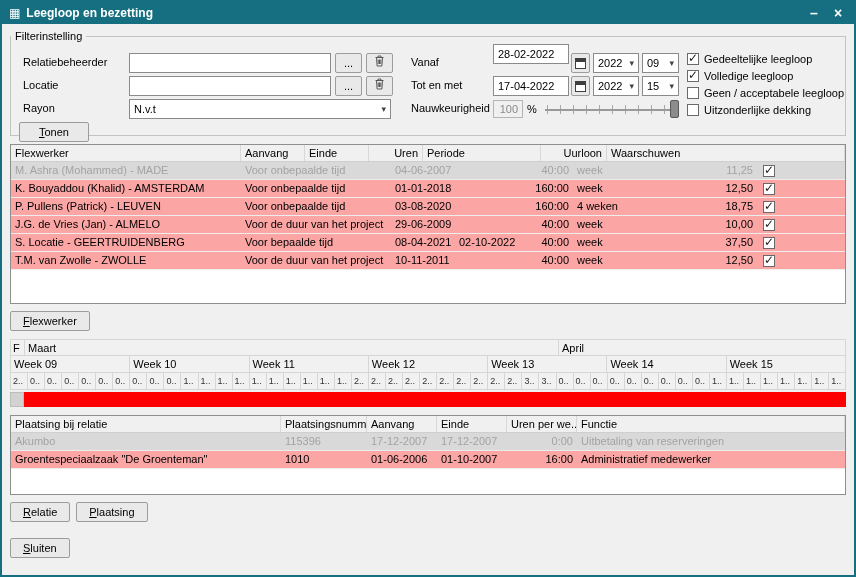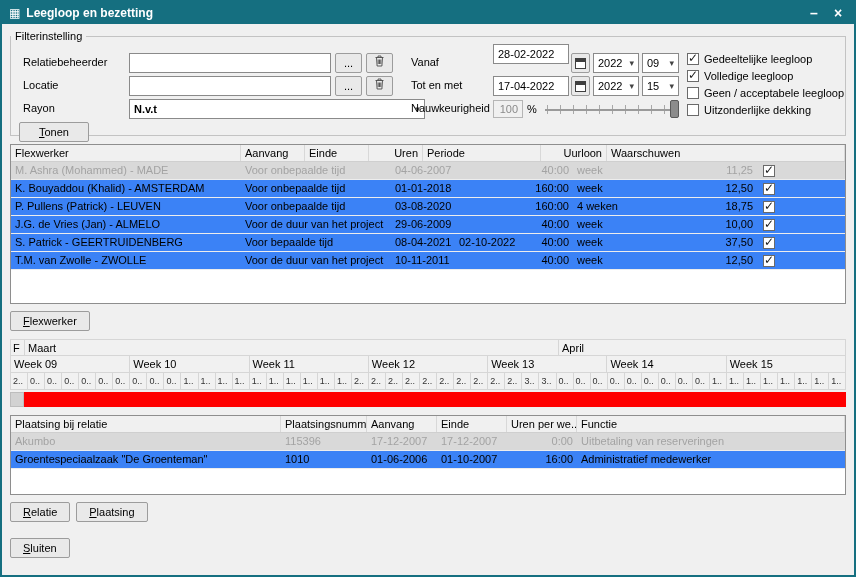--- a/index.html
+++ b/index.html
@@ -41,21 +41,21 @@
   .b1a { left: 324px; top: 11px; } .b1b { left: 355px; top: 11px; }
   .b2a { left: 324px; top: 34px; } .b2b { left: 355px; top: 34px; }
   .calbtn { position: absolute; width: 19px; height: 20px; }
   .c1 { left: 560px; top: 11px; } .c2 { left: 560px; top: 34px; }
   .cal-ic { width: 11px; height: 11px; border: 1px solid #3f3f3f; display: inline-block;
             background: linear-gradient(#3f3f3f 0 3px, #fff 3px); vertical-align: middle; }
 
   .combo { position: absolute; height: 20px; border: 1px solid #8a8a8a; background: #fff;
            display: flex; align-items: center; justify-content: space-between; padding: 0 4px; cursor: default; }
   .combo .chev { color: #444; font-size: 9px; margin-left: 3px; }
-  .rayon { left: 118px; top: 57px; width: 296px; font-weight: bold; }
+  .rayon { left: 118px; top: 57px; width: 262px; }
   .y1 { left: 582px; top: 11px; width: 46px; } .w1 { left: 631px; top: 11px; width: 37px; }
   .y2 { left: 582px; top: 34px; width: 46px; } .w2 { left: 631px; top: 34px; width: 37px; }
 
   .slider { position: absolute; left: 534px; top: 58px; width: 134px; height: 18px; }
   .slider .track { position: absolute; left: 0; right: 0; top: 9px; height: 2px; background: #9a9a9a; }
   .slider .ticks { position: absolute; left: 2px; right: 2px; top: 5px; height: 9px;
                    background: repeating-linear-gradient(to right, #a8a8a8 0 1px, transparent 1px 13px); }
   .slider .thumb { position: absolute; right: 0; top: 0; width: 9px; height: 18px;
                    background: #8c8c8c; border: 1px solid #5a5a5a; border-radius: 2px; }
 
@@ -69,21 +69,21 @@
 
   .tonen { position: absolute; left: 8px; top: 80px; width: 70px; height: 20px; }
 
   
   .list { border: 1px solid #8e8e8e; background: #fff; margin-top: 8px; overflow: hidden; }
   .flex-list { height: 160px; }
   .plaats-list { height: 80px; }
   .thead { display: flex; background: #f0f0f0; border-bottom: 1px solid #cfcfcf; height: 17px; }
   .th { padding: 1px 4px; border-right: 1px solid #d8d8d8; overflow: hidden; white-space: nowrap;
         line-height: 14px; cursor: default; }
-  .trow { display: flex; height: 18px; border-bottom: 1px solid #ededed; background: #3b82f6; cursor: default; }
+  .trow { display: flex; height: 18px; border-bottom: 1px solid #ededed; background: #fca5a5; cursor: default; }
   .td { padding: 1px 4px; overflow: hidden; white-space: nowrap; line-height: 15px; }
   .num { text-align: right; }
   .trow.selected { background: #d9d9d9; color: #a3a3a3; }
 
   .w-fw { width: 230px; } .w-ao { width: 150px; } .w-aan { width: 64px; } .w-ein { width: 64px; }
   .w-uren { width: 54px; } .w-per { width: 118px; } .w-uur { width: 66px; } .w-waar { flex: 1; }
   .w-waar .cb { margin: 2px 0 0 2px; }
 
   .p-rel { width: 270px; } .p-num { width: 86px; } .p-aan { width: 70px; } .p-ein { width: 70px; }
   .p-upw { width: 70px; } .p-fun { flex: 1; }
@@ -252,21 +252,21 @@
             <span class="td w-ao">Voor de duur van het project</span>
             <span class="td w-aan">29-06-2009</span>
             <span class="td w-ein"></span>
             <span class="td w-uren num">40:00</span>
             <span class="td w-per">week</span>
             <span class="td w-uur num">10,00</span>
             <span class="td w-waar"><span class="cb on"></span></span>
           </div>
 
           <div class="trow">
-            <span class="td w-fw">S. Patrick - GEERTRUIDENBERG</span>
+            <span class="td w-fw">S. Locatie - GEERTRUIDENBERG</span>
             <span class="td w-ao">Voor bepaalde tijd</span>
             <span class="td w-aan">08-04-2021</span>
             <span class="td w-ein">02-10-2022</span>
             <span class="td w-uren num">40:00</span>
             <span class="td w-per">week</span>
             <span class="td w-uur num">37,50</span>
             <span class="td w-waar"><span class="cb on"></span></span>
           </div>
 
           <div class="trow">

